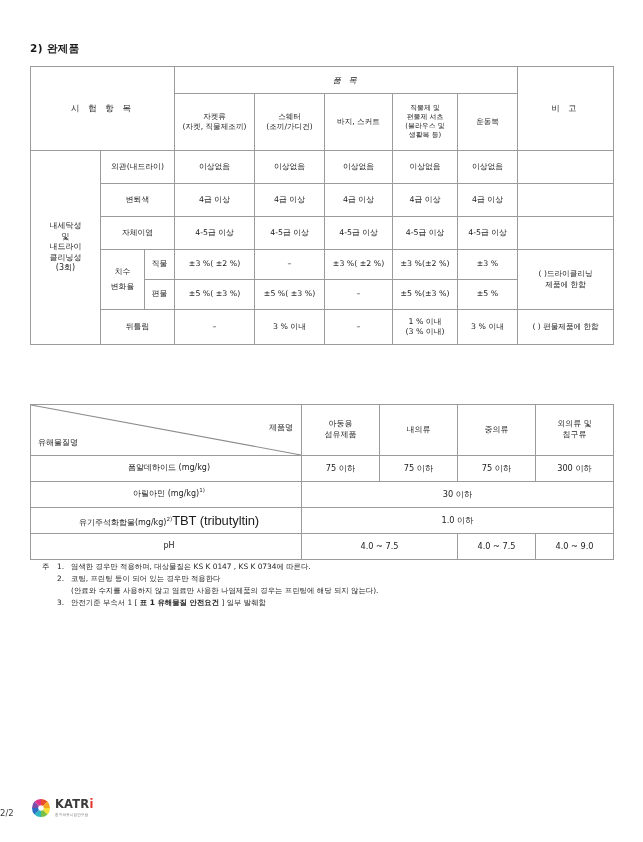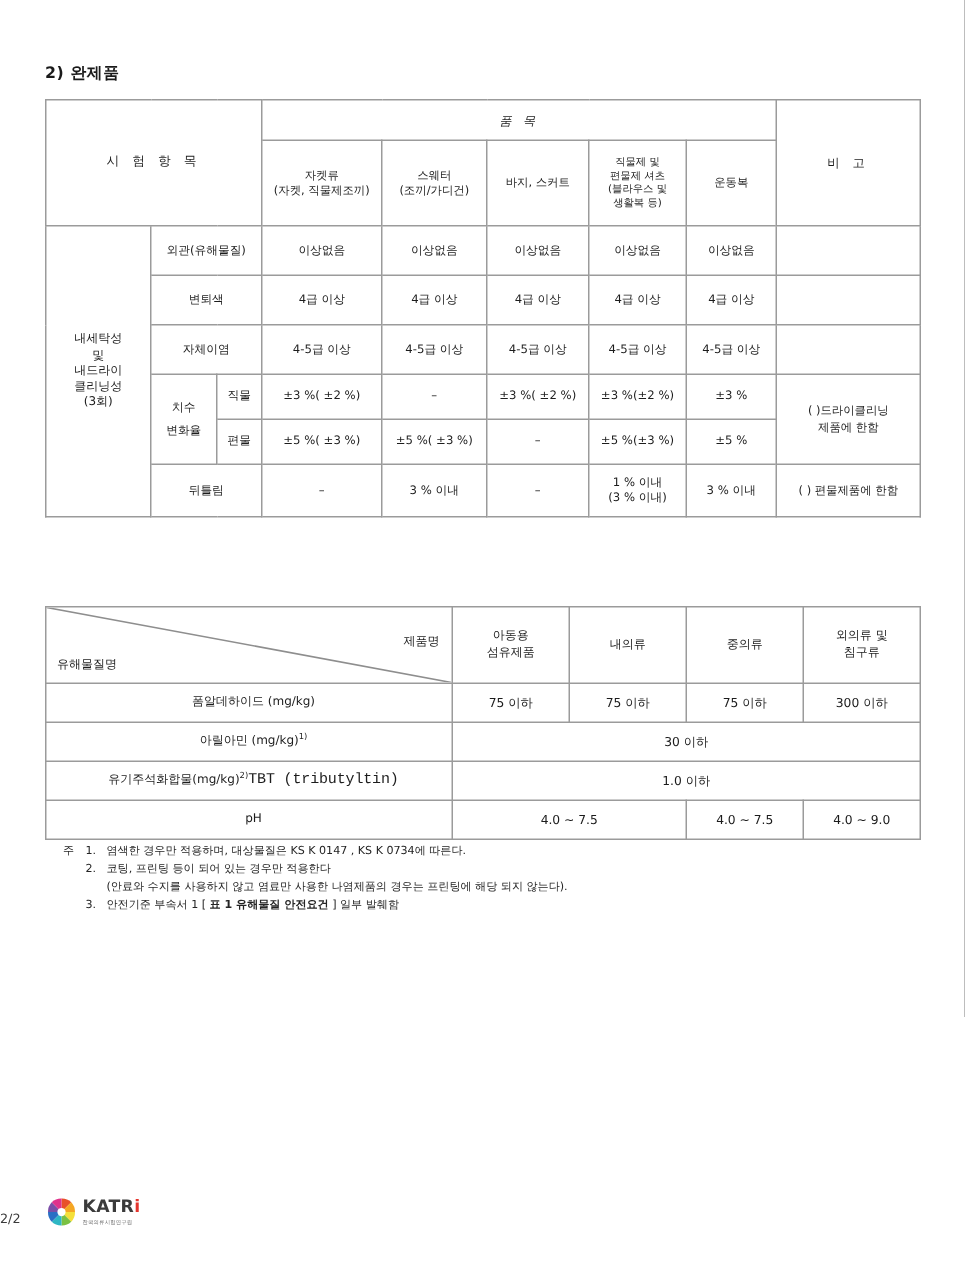--- a/index.html
+++ b/index.html
@@ -107,21 +107,21 @@
     font-size: 8px;
   }
   .t2-colhead { font-size: 8px; line-height: 1.35; }
   .t2-rowlabel {
     text-align: left;
     padding-left: 7px !important;
     font-size: 8px;
   }
   .t2-val { font-size: 8.2px; }
   sup { font-size: 5.6px; vertical-align: super; line-height: 0; }
-  .mono-ish { font-family: Liberation Mono, monospace; font-size: 10px; letter-spacing: -0.1px; }
+  .mono-ish { font-family: Liberation Sans, sans-serif; font-size: 13px; letter-spacing: -0.1px; }
 
   
   #footnotes {
     position: absolute;
     left: 42px;
     top: 561px;
     width: 560px;
     font-size: 7.4px;
     color: #242424;
     line-height: 1.62;
@@ -230,21 +230,21 @@
       </tr>
 
       <tr>
         <td rowspan="6" class="t1-rowgroup">
           <span style="white-space:pre-line">내세탁성
 및
 내드라이
 클리닝성
 (3회)</span>
         </td>
-        <td colspan="2" class="t1-sub" style="height:28px">외관(유해물질)</td>
+        <td colspan="2" class="t1-sub" style="height:28px">외관(내드라이)</td>
         <td class="t1-val">이상없음</td>
         <td class="t1-val">이상없음</td>
         <td class="t1-val">이상없음</td>
         <td class="t1-val">이상없음</td>
         <td class="t1-val">이상없음</td>
         <td></td>
       </tr>
 
       <tr>
         <td colspan="2" class="t1-sub" style="height:28px">변퇴색</td>

